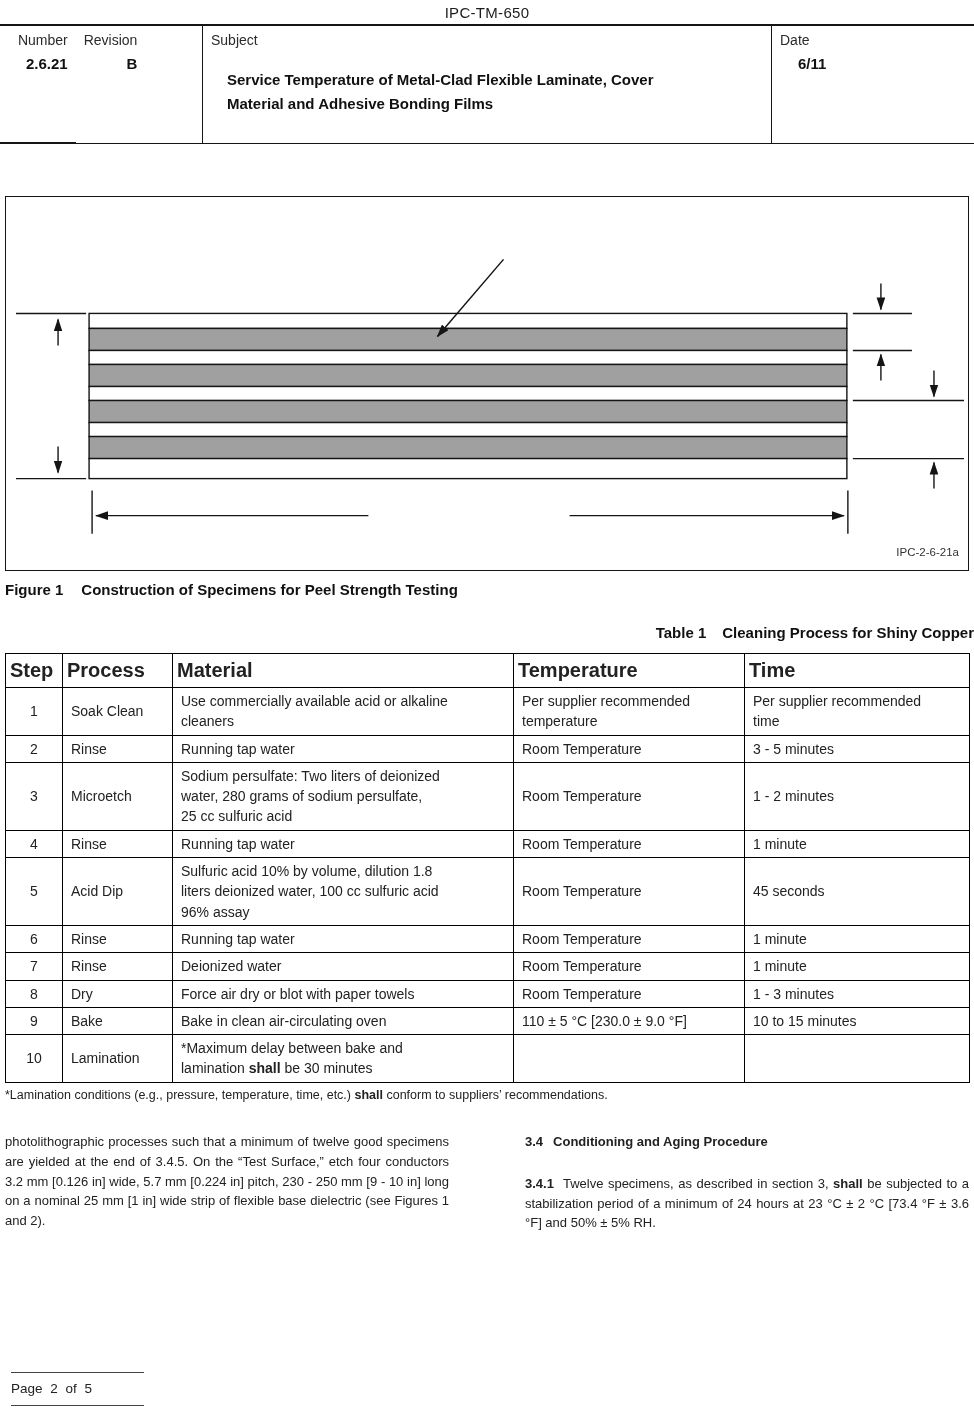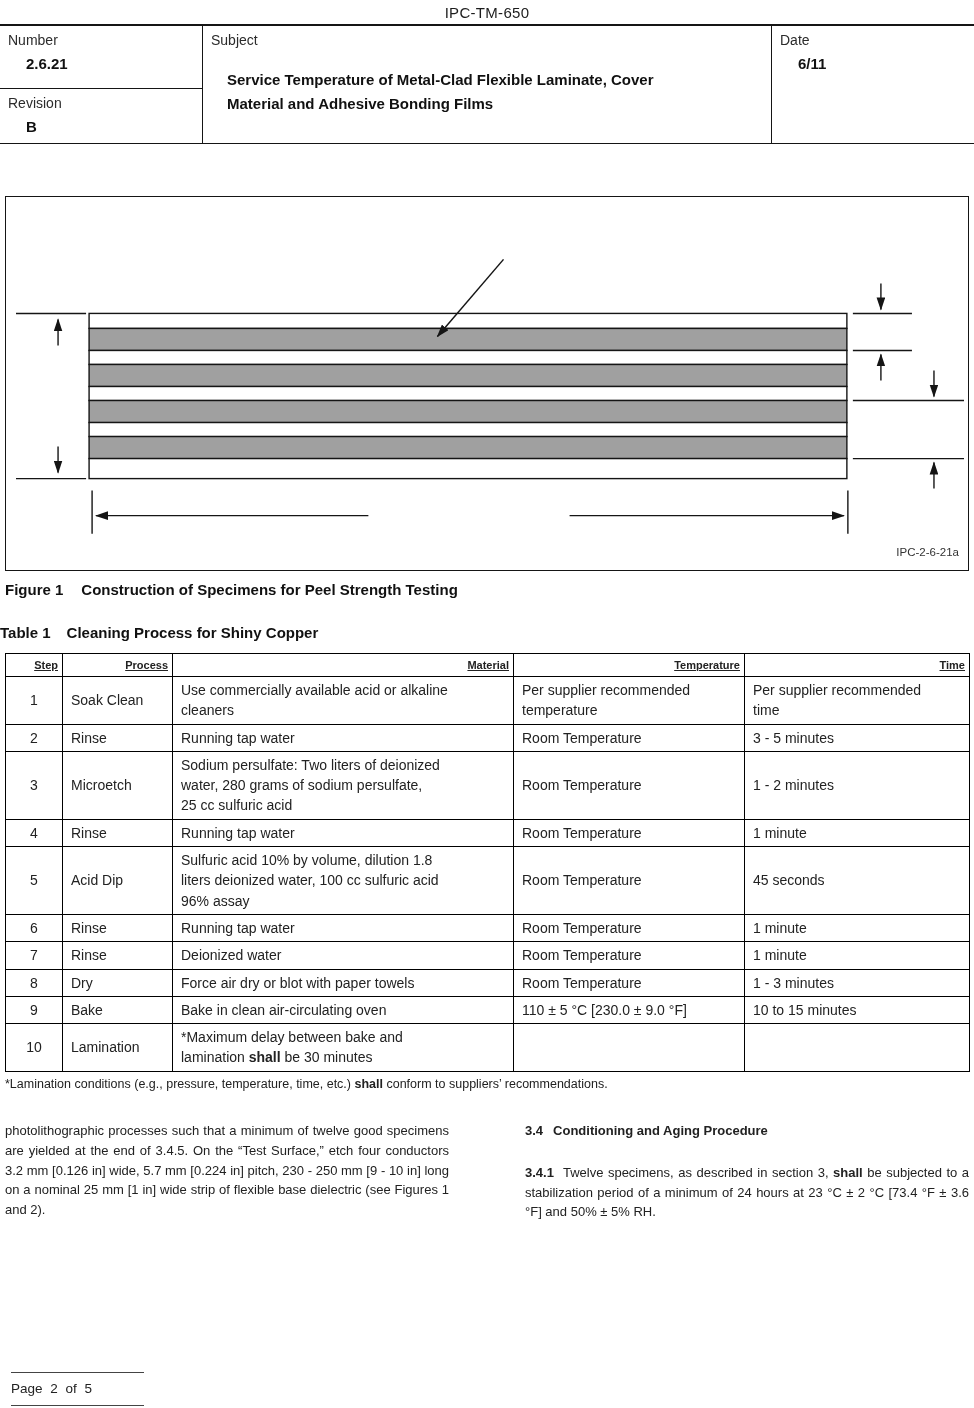--- a/index.html
+++ b/index.html
@@ -11,42 +11,42 @@
   }
   .page { position:relative; width:974px; height:1408px; overflow:hidden; background:#fff; }
 
   
   .doc-title { text-align:center; font-size:15px; padding-top:4px; letter-spacing:.3px; color:#1c1c1c; }
   .header-table {
     display:grid; grid-template-columns:203px 1fr 203px;
     border-top:2px solid #151515; border-bottom:1.5px solid #151515;
     margin-top:3px; height:120px;
   }
-  .hcol-left { border-right:1.5px solid #151515; display:flex; flex-direction:column; }
+  .hcol-left { border-right:1.5px solid #151515; display:flex; flex-direction:row;text-align:right; }
   .hcol-right { border-left:1.5px solid #151515; }
   .hcell-top { border-bottom:1.5px solid #151515; flex:0 0 63px; padding:6px 8px; }
   .hcell-bottom { padding:6px 8px; }
   .hcol-mid { padding:6px 8px; }
   .hcol-right { padding:6px 8px; }
   .hlabel { font-size:14px; color:#2b2b2b; }
   .hvalue { font-weight:bold; font-size:15px; margin:7px 0 0 18px; color:#111; }
   .subject-value { font-weight:bold; font-size:15px; margin:20px 0 0 16px; line-height:1.6; white-space:pre-line; color:#111; }
 
   
   .figure-box { margin:52px 5px 8px 5px; border:1.5px solid #151515; height:375px; background:#fff; }
   .figure-box svg { display:block; width:100%; height:100%; }
   .figure-caption { margin:10px 0 0 5px; font-weight:bold; font-size:15px; color:#111; }
   .figure-caption .cap-label { margin-right:18px; }
 
   
-  .table-title { text-align:left; font-weight:bold; font-size:15px; margin-top:26px; color:#111; }
+  .table-title { text-align:right; font-weight:bold; font-size:15px; margin-top:26px; color:#111; }
   .table-title .tt-label { margin-right:16px; }
   table.clean { margin:12px 5px 0 5px; width:964px; border-collapse:collapse; table-layout:fixed; font-size:14px; color:#222; }
   table.clean th, table.clean td { border:1px solid #000; }
-  table.clean th { font-weight:bold; text-align:right; padding:5px 4px; font-size:11px;text-decoration:underline; }
+  table.clean th { font-weight:bold; text-align:left; padding:5px 4px; font-size:20px; }
   table.clean td { padding:3px 8px; vertical-align:middle; white-space:pre-wrap; line-height:1.45; }
   td.c-step { text-align:center; }
   .b { font-weight:bold; }
   .footnote { margin:5px 0 0 5px; font-size:12.5px; color:#222; }
 
   
   .columns { margin:30px 5px 0 5px; display:grid; grid-template-columns:1fr 1fr; column-gap:76px; font-size:13px; line-height:1.53; color:#222; }
   .col-left p { text-align:justify; }
   .section-heading { font-weight:bold; margin-bottom:22px; }
   .section-heading .sh-num { margin-right:10px; }

